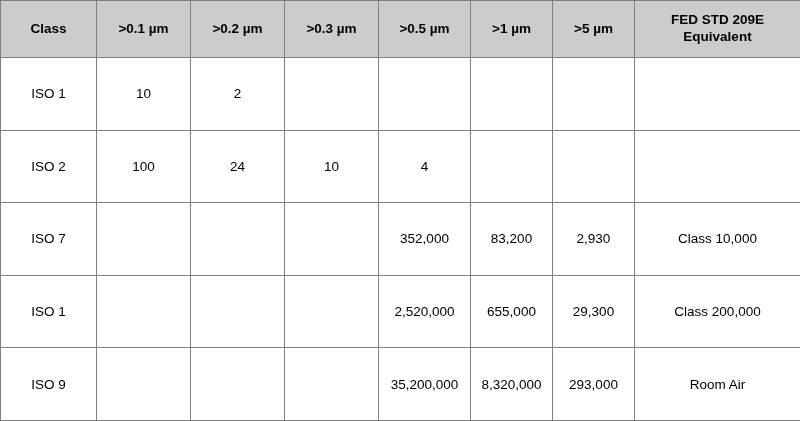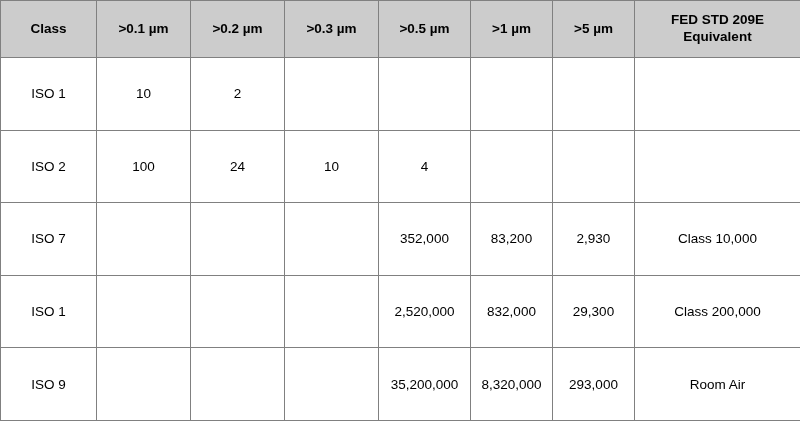--- a/index.html
+++ b/index.html
@@ -117,21 +117,21 @@
         <td>83,200</td>
         <td>2,930</td>
         <td>Class 10,000</td>
       </tr>
       <tr>
         <td class="class-cell">ISO 1</td>
         <td></td>
         <td></td>
         <td></td>
         <td>2,520,000</td>
-        <td>832,000</td>
+        <td>655,000</td>
         <td>29,300</td>
         <td>Class 200,000</td>
       </tr>
       <tr>
         <td class="class-cell">ISO 9</td>
         <td></td>
         <td></td>
         <td></td>
         <td>35,200,000</td>
         <td>8,320,000</td>

